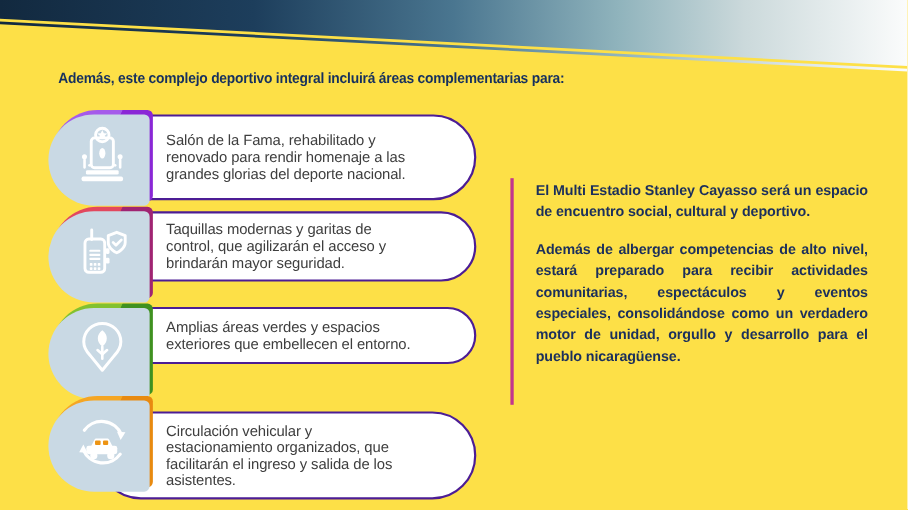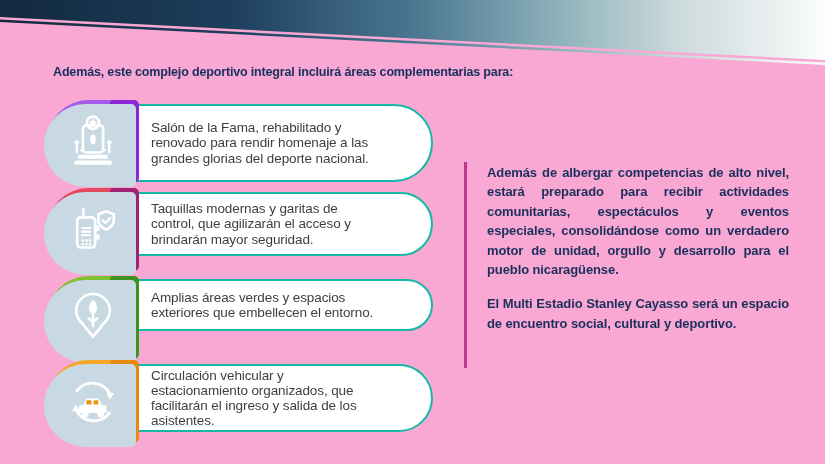--- a/index.html
+++ b/index.html
@@ -1,29 +1,29 @@
 <!DOCTYPE html>
 <html><head>
 <meta charset="utf-8">
 <style>
   html,body{margin:0;padding:0;background:#ffffff;}
   .slide{
-    position:relative;width:825px;height:464px;overflow:hidden;background:#f9a8d4;
+    position:relative;width:825px;height:464px;overflow:hidden;background:#fde047;
     font-family:"Liberation Sans",sans-serif;
   }
   .banner{position:absolute;top:0;left:0;}
   .title{position:absolute;left:53px;top:62px;white-space:nowrap;}
   .title-inner{
     display:inline-block;transform:scaleX(.93);transform-origin:0 50%;
     font-weight:bold;font-size:13.5px;line-height:1.2;letter-spacing:-.2px;color:#16305E;
   }
   .row{position:absolute;left:47px;width:400px;height:83px;}
   .bubble{
     position:absolute;left:41px;width:345px;background:#fff;
-    border:2px solid #14b8a6;border-radius:40px;box-sizing:border-box;
+    border:2px solid #4c1d95;border-radius:40px;box-sizing:border-box;
     display:flex;align-items:center;
   }
   .bubble-text{
     margin:0;padding:0 15px 0 61px;white-space:pre-line;
     font-size:13.5px;line-height:15.2px;color:#3E3E3E;letter-spacing:-.1px;
   }
   .badge{
     position:absolute;left:0;top:0;width:92px;height:83px;z-index:2;
     border-radius:42px 5px 5px 42px;
     display:flex;align-items:center;justify-content:center;
@@ -138,21 +138,21 @@
         <g stroke="#fff" stroke-width="2.6" stroke-linecap="round" fill="none">
           <path d="M32 29v12"></path>
           <path d="M32 36.5l-4.8-4.3"></path>
           <path d="M32 36.5l4.8-4.3"></path>
         </g>
       </svg>
     </div>
   </div>
 
   <div class="row" style="top:360px">
-    <div class="bubble" style="top:4px;height:68px">
+    <div class="bubble" style="top:14px;height:80px">
       <p class="bubble-text">Circulación vehicular y
 estacionamiento organizados, que
 facilitarán el ingreso y salida de los
 asistentes.</p>
     </div>
     <div class="badge" style="--light: #F5A623; --dark: #E88A10;">
       <svg viewBox="0 0 64 64" width="58" height="58">
         <g fill="none" stroke="#fff" stroke-width="3.2" stroke-linecap="round">
           <path d="M14 20 A21.5 21.5 0 0 1 51 24"></path>
           <path d="M50 44 A21.5 21.5 0 0 1 13 40"></path>
@@ -168,17 +168,17 @@
         <g fill="#ED9414">
           <rect x="24.7" y="30.2" width="5.6" height="4.6" rx="1"></rect>
           <rect x="32.7" y="30.2" width="5.2" height="4.6" rx="1"></rect>
         </g>
       </svg>
     </div>
   </div>
 
   <div class="accent-line" style="background: rgb(194, 54, 142);"></div>
   <div class="panel">
+    <p>El Multi Estadio Stanley Cayasso será un espacio de encuentro social, cultural y deportivo.</p>
     <p>Además de albergar competencias de alto nivel, estará preparado para recibir actividades comunitarias, espectáculos y eventos especiales, consolidándose como un verdadero motor de unidad, orgullo y desarrollo para el pueblo nicaragüense.</p>
-    <p>El Multi Estadio Stanley Cayasso será un espacio de encuentro social, cultural y deportivo.</p>
   </div>
 
 </div>
 
 </body></html>

